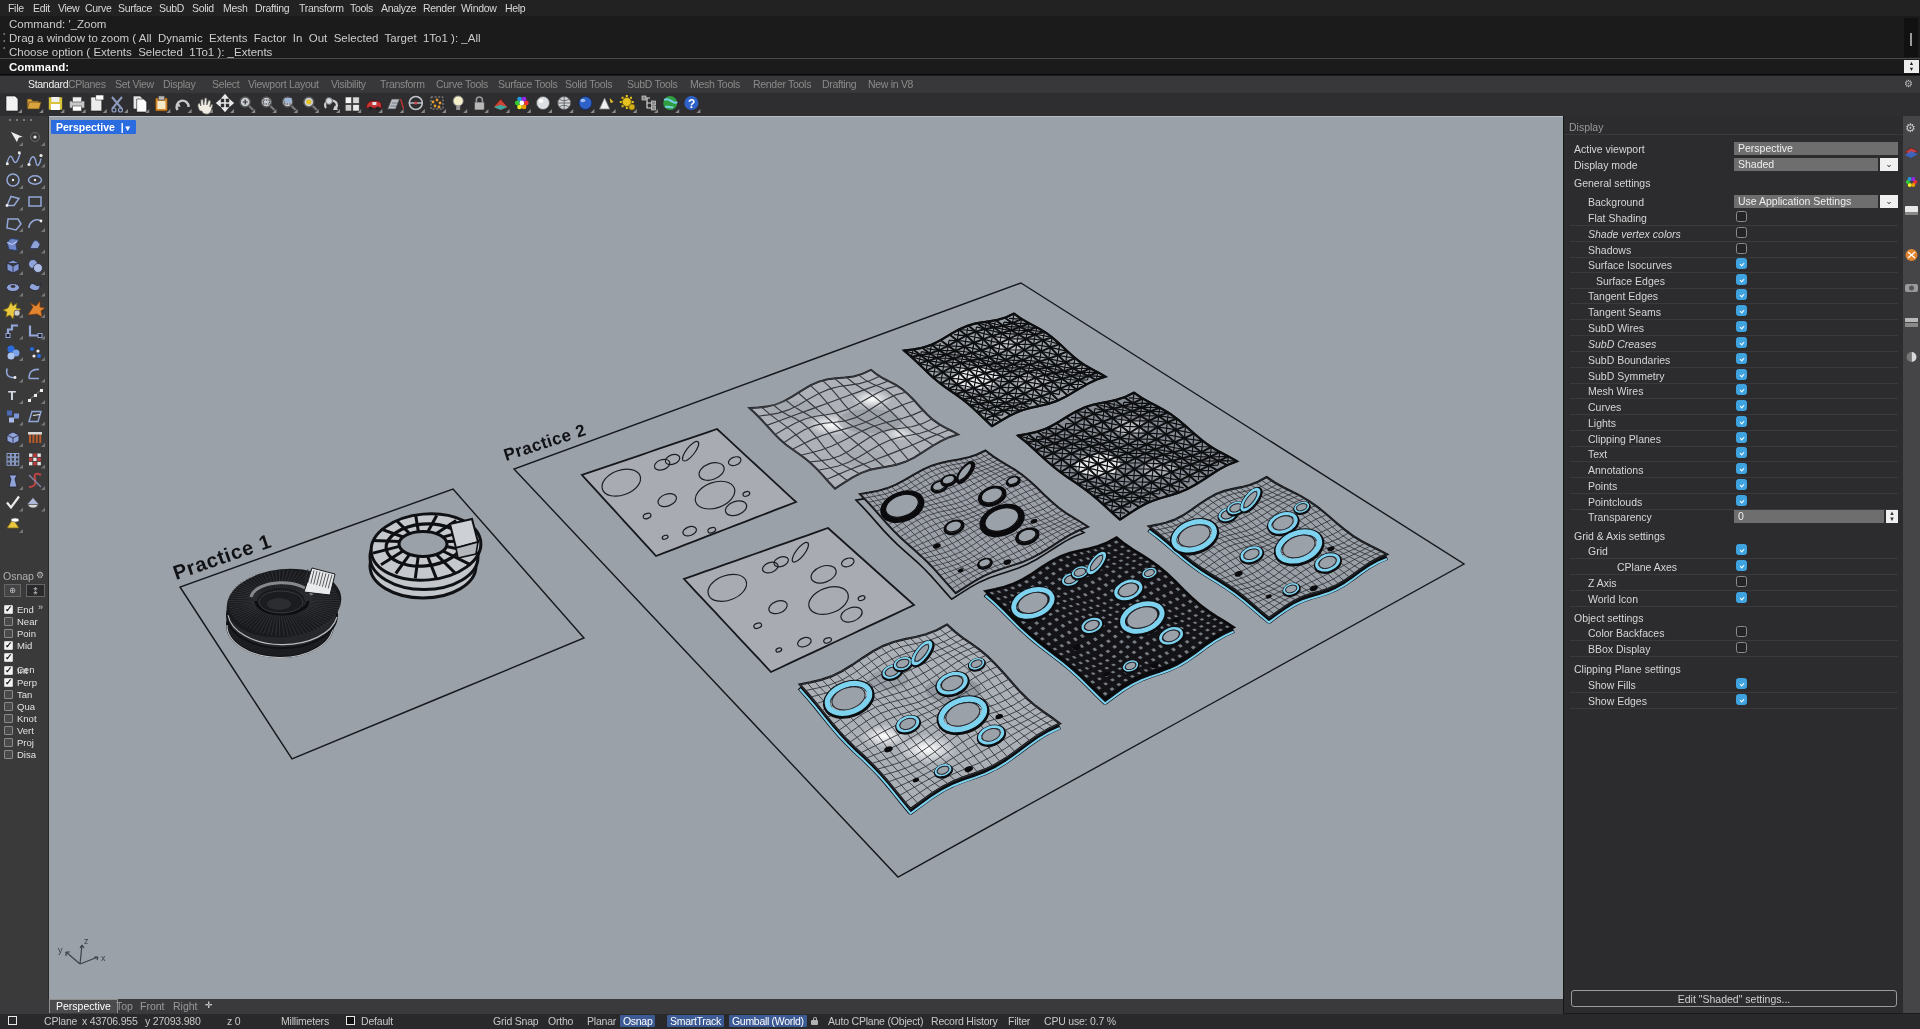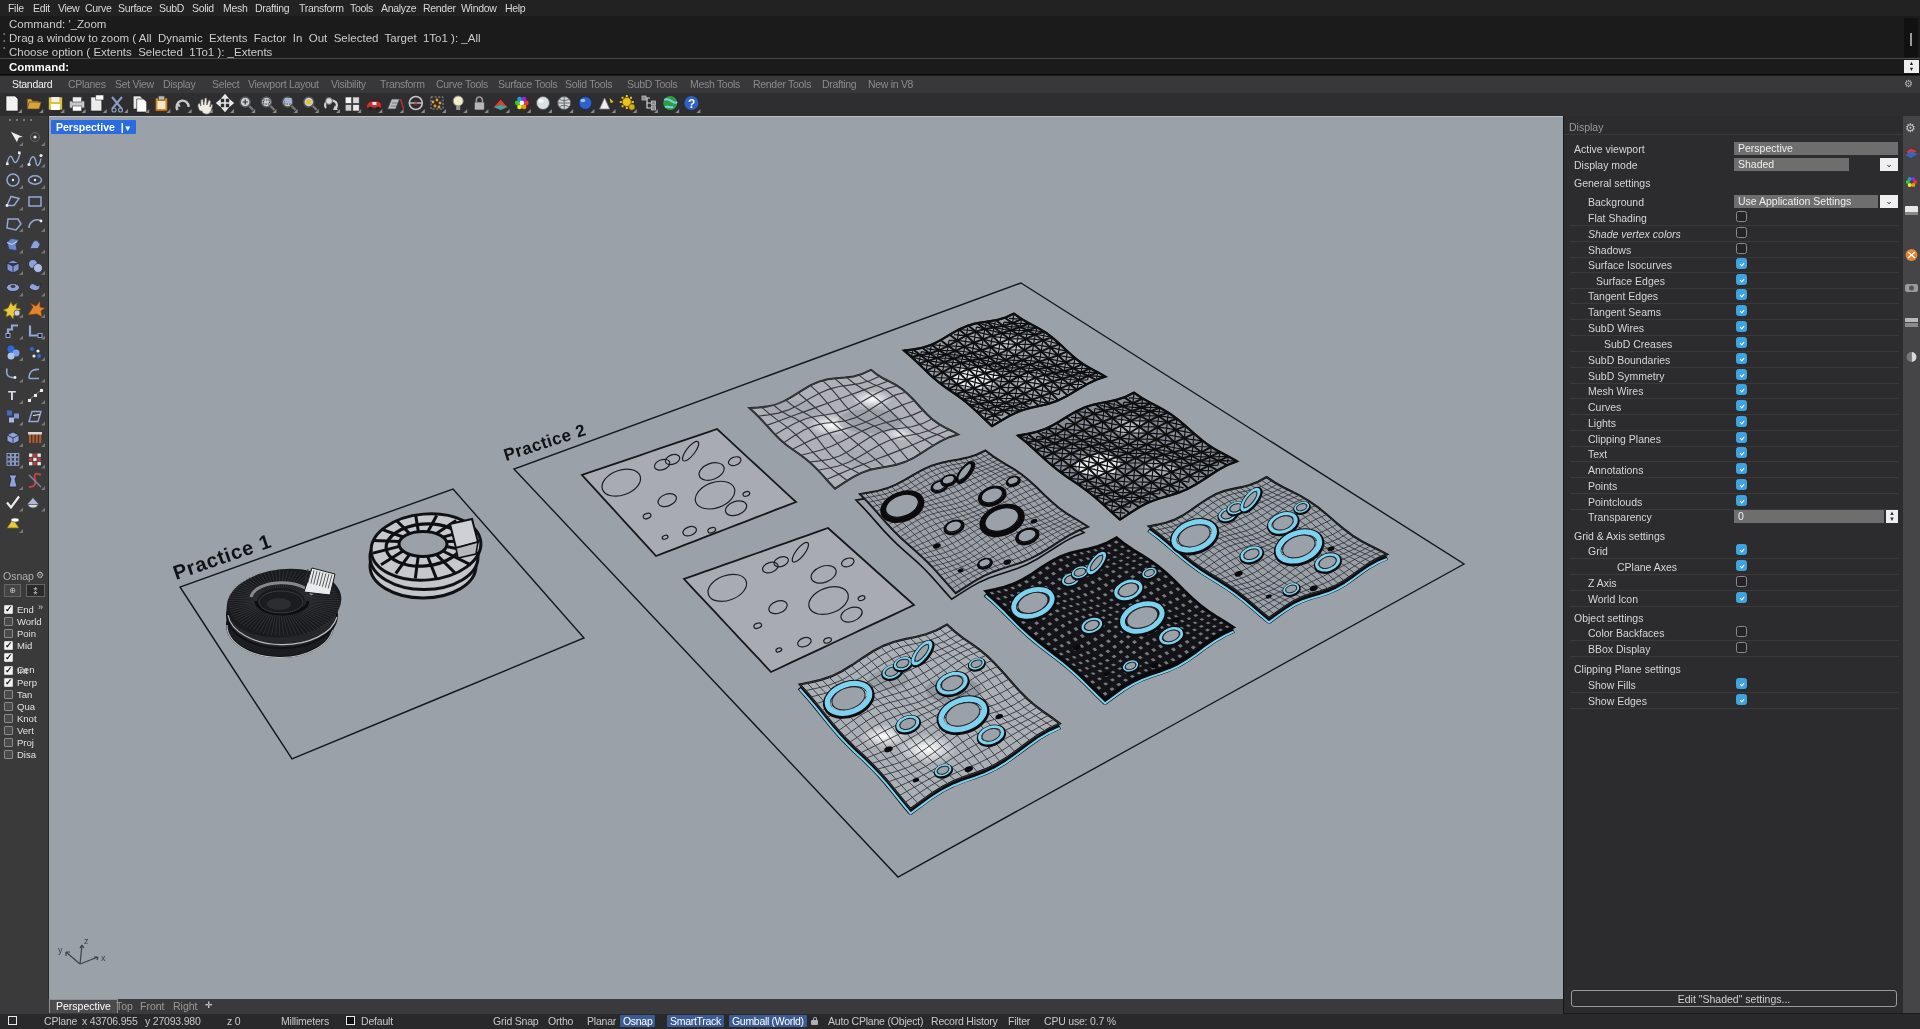--- a/index.html
+++ b/index.html
@@ -74,21 +74,21 @@
     <div style="left:3px;top:14px;color:#777;font-size:7px;letter-spacing:0">•<br>•<br>•</div>
     <div style="left:1904px;top:2px;width:14px;height:39px;background:#111112"></div>
     <div style="left:1910px;top:17px;width:2px;height:13px;background:#9a9a9a"></div>
   </div>
   <div id="cmdline" class="abs">
       <span style="position:absolute;left:9px;top:1px">Command:</span>
     <span style="position:absolute;left:1904px;top:0px;width:15px;height:13px;background:#eee;color:#222;font-size:5.5px;line-height:6px;text-align:center;font-weight:normal">▲<br>▼</span>
   </div>
   <div id="tabrow" class="abs">
       <span style="left:1904px;color:#bbb;font-size:10px;letter-spacing:0">⚙</span>
-      <span style="left: 12px; color: rgb(240, 240, 240);">Standard</span>
+      <span style="left: 28px; color: rgb(240, 240, 240);">Standard</span>
       <span style="left: 68px;">CPlanes</span>
       <span style="left: 115px;">Set View</span>
       <span style="left: 163px;">Display</span>
       <span style="left: 212px;">Select</span>
       <span style="left: 248px;">Viewport Layout</span>
       <span style="left: 331px;">Visibility</span>
       <span style="left: 380px;">Transform</span>
       <span style="left: 436px;">Curve Tools</span>
       <span style="left: 498px;">Surface Tools</span>
       <span style="left: 565px;">Solid Tools</span>
@@ -507,21 +507,21 @@
         <div style="position:absolute;left:3px;top:6px;color:#b0b0b0;font-size:10.5px">Osnap</div>
         <div style="position:absolute;left:36px;top:6px;color:#b8b8b8;font-size:9px">⚙</div>
         <div style="position:absolute;left:4px;top:20px;width:17px;height:13px;background:#444447;border:1px solid #666;color:#ccc;font-size:8px;text-align:center;line-height:12px">⊕</div>
         <div style="position:absolute;left:26px;top:20px;width:19px;height:13px;background:#2a2a2c;border:1px solid #666;color:#ccc;font-size:8px;text-align:center;line-height:12px">⁑</div>
         <div style="position:absolute;left:38px;top:38px;color:#d0d0d0;font-size:9px">»</div>
         <div class="oschk on" style="top:41px">
           <span style="color:#111;font-size:9px;position:absolute;left:0px;top:-2px;font-weight:bold">✓</span>
         </div>
         <div class="oslbl" style="top:40px">End</div>
         <div class="oschk" style="top:53.1px"></div>
-        <div class="oslbl" style="top:52.1px">World</div>
+        <div class="oslbl" style="top:52.1px">Near</div>
         <div class="oschk" style="top:65.2px"></div>
         <div class="oslbl" style="top:64.2px">Poin</div>
         <div class="oschk on" style="top:77.3px">
           <span style="color:#111;font-size:9px;position:absolute;left:0px;top:-2px;font-weight:bold">✓</span>
         </div>
         <div class="oslbl" style="top:76.3px">Mid</div>
         <div class="oschk on" style="top:89.4px">
           <span style="color:#111;font-size:9px;position:absolute;left:0px;top:-2px;font-weight:bold">✓</span>
         </div>
         <div class="oslbl" style="top:100px">Cen</div>
@@ -1167,21 +1167,21 @@
         <text x="84" y="943" fill="#3c4148" font-size="9" stroke="none">z</text>
       </svg>
   </div>
 
   <div id="rpanel" class="abs">
       <div class="prow" style="top: 4px; left: 5px; color: rgb(154, 154, 154);">Display</div>
       <div class="sep" style="top: 18px; left: 0px; width: 340px;"></div>
       <div class="prow" style="top: 26px; left: 10px;">Active viewport</div>
       <div class="pval" style="top: 26px; left: 170px; width: 164px;">Perspective</div>
       <div class="prow" style="top: 42px; left: 10px;">Display mode</div>
-      <div class="pval" style="top: 42px; left: 170px; width: 115px;">Shaded</div>
+      <div class="pval" style="top: 42px; left: 170px; width: 144px;">Shaded</div>
       <div class="pdd" style="top: 42px;">⌄</div>
       <div class="prow" style="top: 60px; left: 10px;">General settings</div>
       <div class="prow" style="top: 79px; left: 24px;">Background</div>
       <div class="pval" style="top: 79px; left: 170px; width: 144px;">Use Application Settings</div>
       <div class="pdd" style="top: 79px;">⌄</div>
       <div class="prow" style="top: 95px; left: 24px;">Flat Shading</div>
       <div class="chk off" style="top: 95px;"></div>
       <div class="prow" style="top: 111px; left: 24px; font-style: italic;">Shade vertex colors</div>
       <div class="chk off" style="top: 111px;"></div>
       <div class="prow" style="top: 127px; left: 24px;">Shadows</div>
@@ -1189,21 +1189,21 @@
       <div class="prow" style="top: 142px; left: 24px;">Surface Isocurves</div>
       <div class="chk on" style="top: 142px;"></div>
       <div class="prow" style="top: 158px; left: 32px;">Surface Edges</div>
       <div class="chk on" style="top: 158px;"></div>
       <div class="prow" style="top: 173px; left: 24px;">Tangent Edges</div>
       <div class="chk on" style="top: 173px;"></div>
       <div class="prow" style="top: 189px; left: 24px;">Tangent Seams</div>
       <div class="chk on" style="top: 189px;"></div>
       <div class="prow" style="top: 205px; left: 24px;">SubD Wires</div>
       <div class="chk on" style="top: 205px;"></div>
-      <div class="prow" style="top: 221px; left: 40px;">SubD Creases</div>
+      <div class="prow" style="top: 221px; left: 24px; font-style: italic;">SubD Creases</div>
       <div class="chk on" style="top: 221px;"></div>
       <div class="prow" style="top: 237px; left: 24px;">SubD Boundaries</div>
       <div class="chk on" style="top: 237px;"></div>
       <div class="prow" style="top: 253px; left: 24px;">SubD Symmetry</div>
       <div class="chk on" style="top: 253px;"></div>
       <div class="prow" style="top: 268px; left: 24px;">Mesh Wires</div>
       <div class="chk on" style="top: 268px;"></div>
       <div class="prow" style="top: 284px; left: 24px;">Curves</div>
       <div class="chk on" style="top: 284px;"></div>
       <div class="prow" style="top: 300px; left: 24px;">Lights</div>

